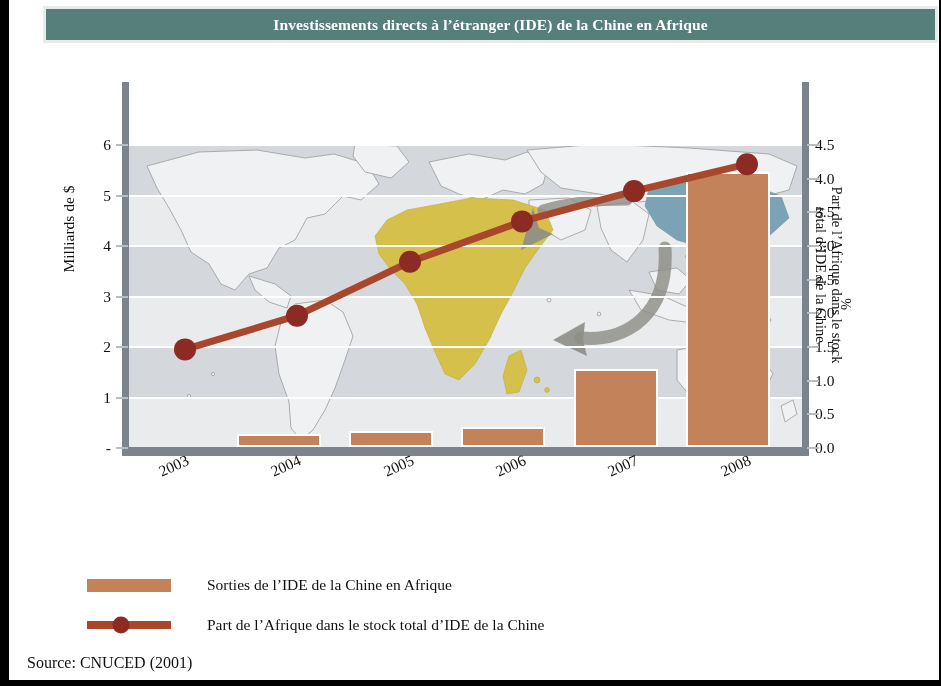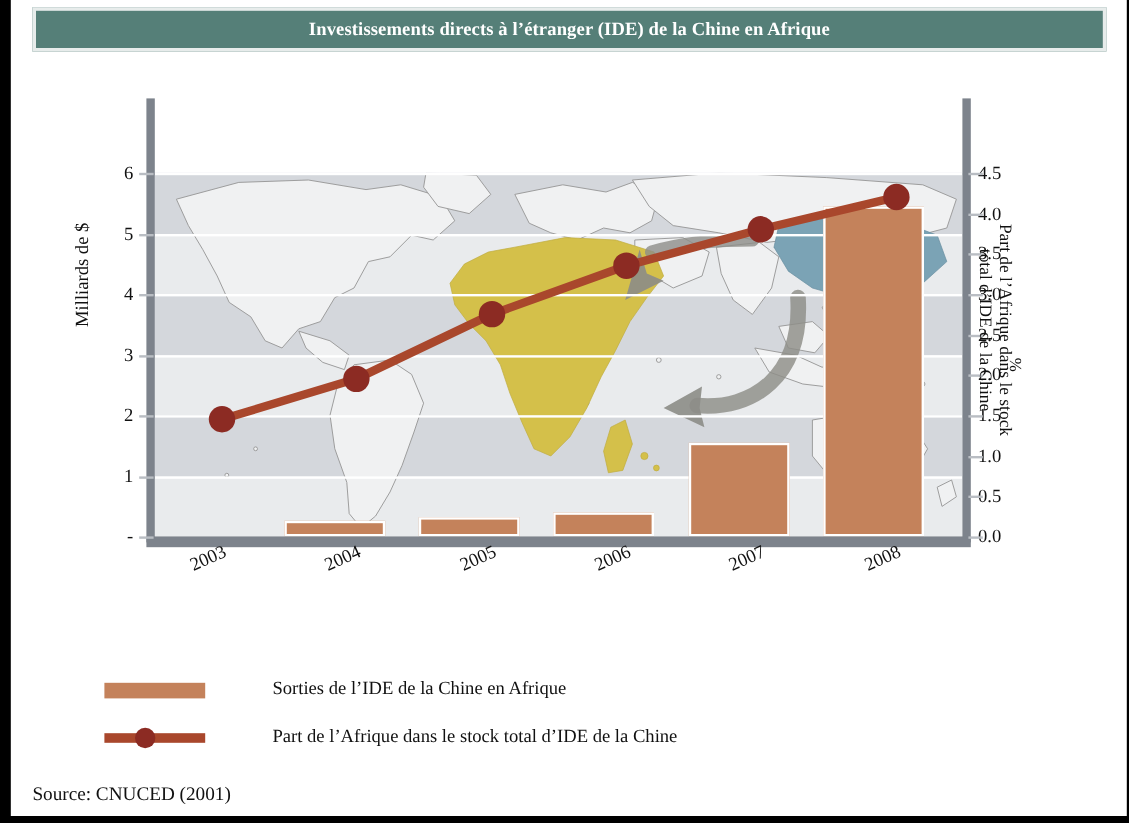--- a/index.html
+++ b/index.html
@@ -14,21 +14,21 @@
     width: 941px; height: 686px;
     background: #ffffff;
     border-left: 9px solid #000000;
     border-bottom: 6px solid #000000;
     border-right: 2px solid #000000;
   }
 
   
   #title-bar {
     position: absolute;
-    left: 18px; top: 6px;
+    left: 34px; top: 6px;
     width: 895px; height: 37px;
     background: #557f78;
     border: 3px solid #e7eceb;
     display: flex; align-items: center; justify-content: center;
   }
   #title-text {
     color: #ffffff;
     font-size: 15.5px;
     font-weight: bold;
     letter-spacing: 0.1px;
@@ -138,23 +138,22 @@
     border: 2px solid #ffffff;
   }
 
   
   #legend {
     position: absolute;
     left: 70px; top: 565px;
     width: 700px;
   }
   .legend-row {
-    display: flex; 
+    display: flex; align-items: center;
     height: 40px;
-    gap: 20px;
   }
   .legend-swatch-wrap {
     width: 100px; display: flex; align-items: center; justify-content: center;
     position: relative; height: 20px;
   }
   .sw-bar {
     width: 84px; height: 13px; background: #c4825b;
   }
   .sw-line {
     width: 84px; height: 8px; background: #a9472c;

